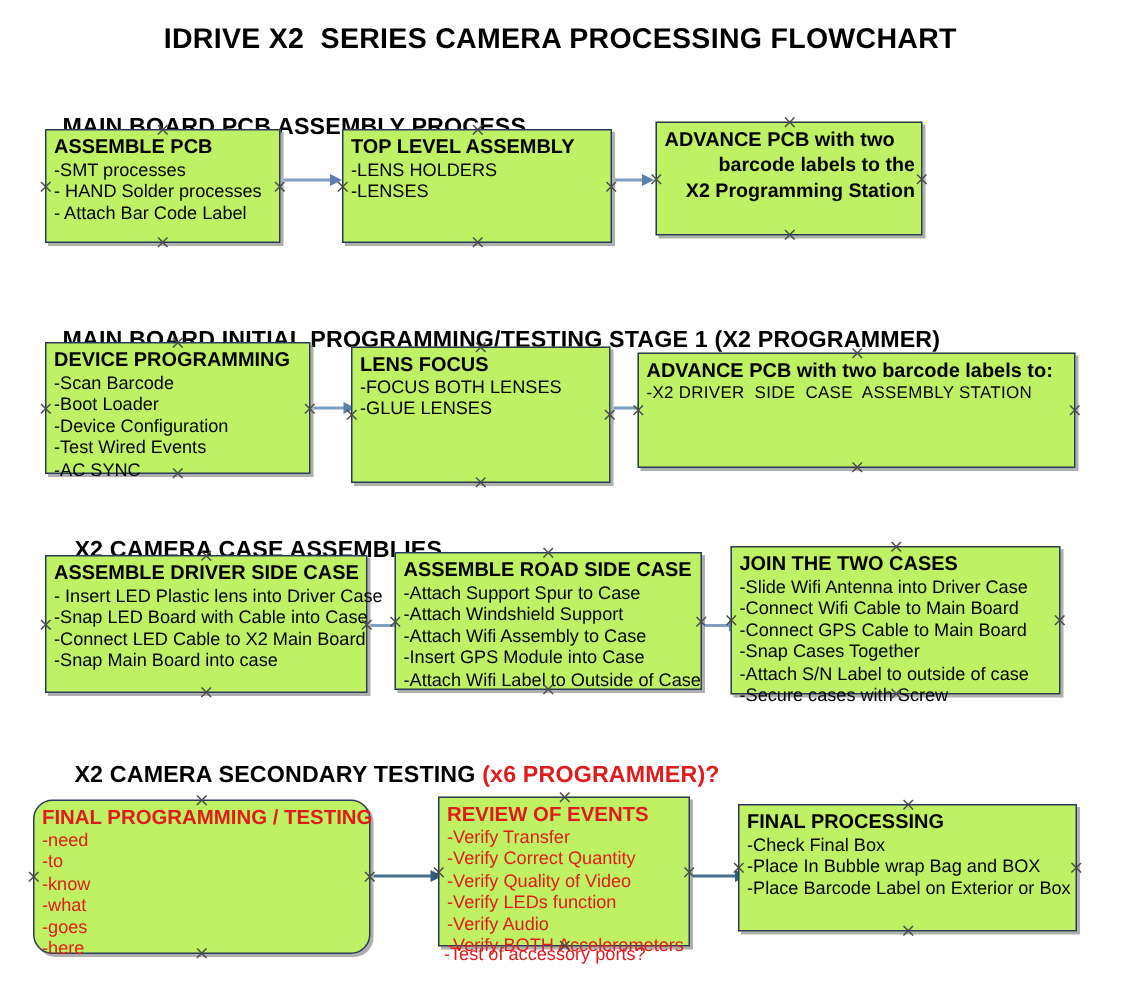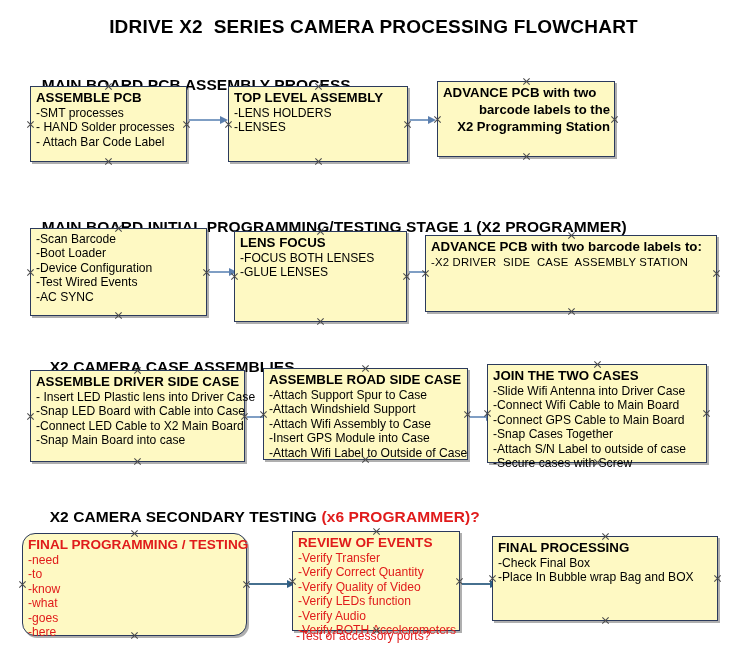--- a/index.html
+++ b/index.html
@@ -43,21 +43,21 @@
     letter-spacing: 0.1px;
   }
   .section-header .hl-red {
     color: #e01b1b;
   }
 
   
   .node {
     position: absolute;
     box-sizing: border-box;
-    background: #fef9c3;
+    background: #bef264;
     border: 1.3px solid #2b3a5c;
     box-shadow: 2px 2px 0 rgba(110,110,110,0.55);
     padding: 3px 4px 2px 5px;
     overflow: visible;
   }
   .node .node-title {
     font-size: 13.3px;
     font-weight: bold;
     line-height: 15px;
     white-space: pre;
@@ -197,20 +197,21 @@
     <span class="handle h-bottom"></span>
     <span class="handle h-left"></span>
     <span class="handle h-right"></span>
   </div>
 
   <div class="section-header" style="left:24px; top:200px;">
     <span>MAIN BOARD INITIAL PROGRAMMING/TESTING STAGE 1 (X2 PROGRAMMER)</span>
   </div>
 
   <div class="node" style="left:30px; top:228px; width:177px; height:88px;">
+    <div class="node-title">DEVICE PROGRAMMING</div>
     <div class="node-line">-Scan Barcode</div>
     <div class="node-line">-Boot Loader</div>
     <div class="node-line">-Device Configuration</div>
     <div class="node-line">-Test Wired Events</div>
     <div class="node-line">-AC SYNC</div>
     <span class="handle h-top"></span>
     <span class="handle h-bottom"></span>
     <span class="handle h-left"></span>
     <span class="handle h-right"></span>
   </div>
@@ -338,19 +339,20 @@
 
   <div class="arrow dark" style="left:462px; top:578px; width:36px;">
     <span class="shaft"></span>
     <span class="head"></span>
   </div>
 
   <div class="node" style="left:492px; top:536px; width:226px; height:85px;">
     <div class="node-title">FINAL PROCESSING</div>
     <div class="node-line">-Check Final Box</div>
     <div class="node-line">-Place In Bubble wrap Bag and BOX</div>
+    <div class="node-line">-Place Barcode Label on Exterior or Box</div>
     <span class="handle h-top"></span>
     <span class="handle h-bottom"></span>
     <span class="handle h-left"></span>
     <span class="handle h-right"></span>
   </div>
 
 </div>
 
 </body></html>

